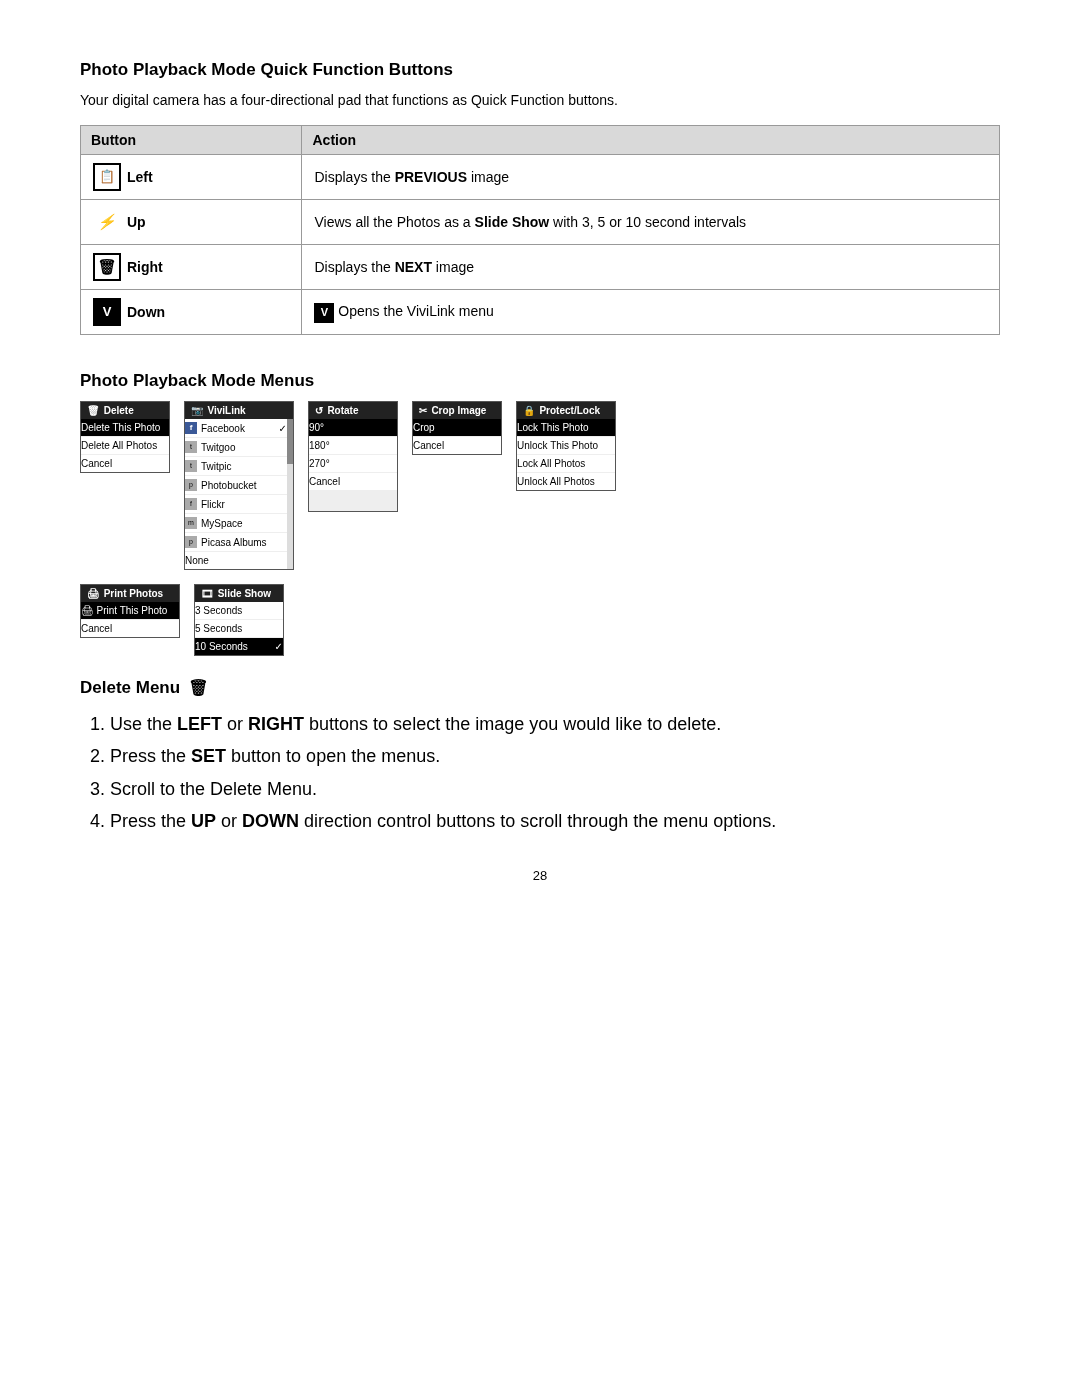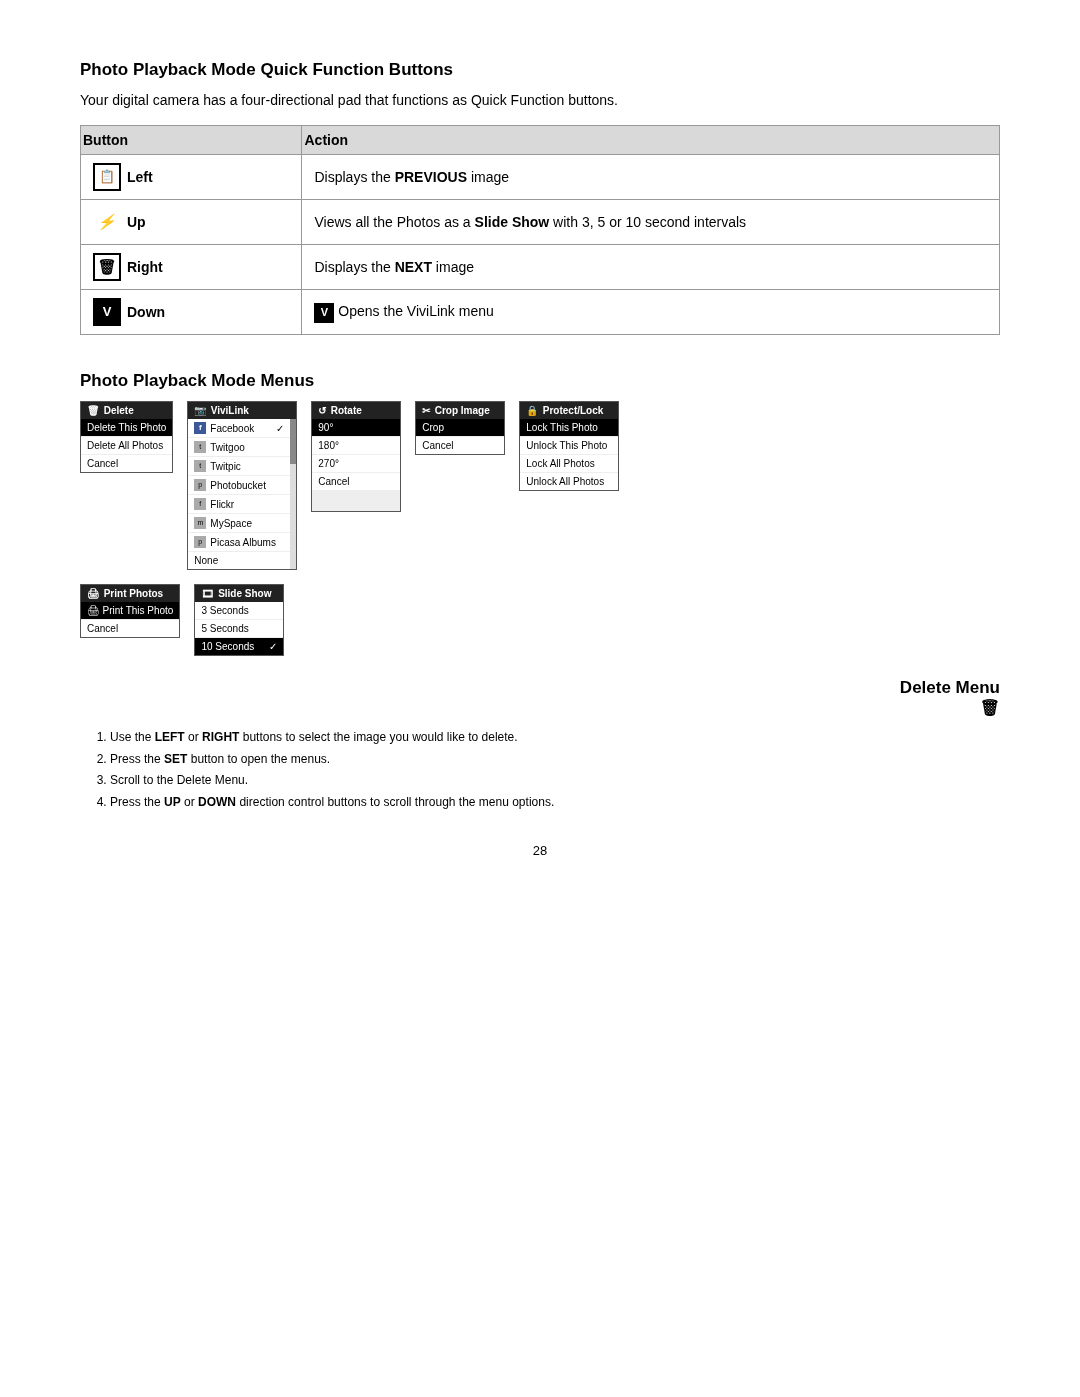--- a/index.html
+++ b/index.html
@@ -27,21 +27,21 @@
 
     
     .func-table {
       width: 100%;
       border-collapse: collapse;
       margin-bottom: 36px;
     }
     .func-table th {
       background: #d9d9d9;
       border: 1px solid #999;
-      padding: 6px 2px;
+      padding: 6px 10px;
       font-size: 14px;
       font-weight: bold;
       text-align: left;
     }
     .func-table td {
       border: 1px solid #999;
       padding: 8px 12px;
       vertical-align: middle;
       font-size: 14px;
       line-height: 1.5;
@@ -99,21 +99,21 @@
       background: #222;
       color: #fff;
       padding: 3px 6px;
       font-size: 10px;
       font-weight: bold;
       display: flex;
       align-items: center;
       gap: 4px;
     }
     .cam-menu-item {
-      padding: 3px 6px;
+      padding: 3px 0;
       font-size: 10px;
       border-bottom: 1px solid #eee;
       display: flex;
       align-items: center;
       gap: 4px;
     }
     .cam-menu-item:last-child {
       border-bottom: none;
     }
     .cam-menu-item.selected {
@@ -147,33 +147,33 @@
     .cam-menu-with-scroll {
       display: flex;
     }
     .cam-menu-items {
       flex: 1;
     }
 
     
     .delete-section h2 {
       display: flex;
-      align-items: flex-end;
-      flex-direction: column;
+      align-items: flex-start;
+      gap: 8px;
     }
     .section-body {
       margin-bottom: 10px;
       line-height: 1.6;
     }
     ol {
       margin-left: 30px;
       line-height: 2;
     }
     ol li {
-      font-size: 12px;
+      font-size: 18px;
       line-height: 1.8;
     }
 
     .page-number {
       text-align: center;
       font-size: 13px;
       color: #000;
     }
 
     .section-gap {

